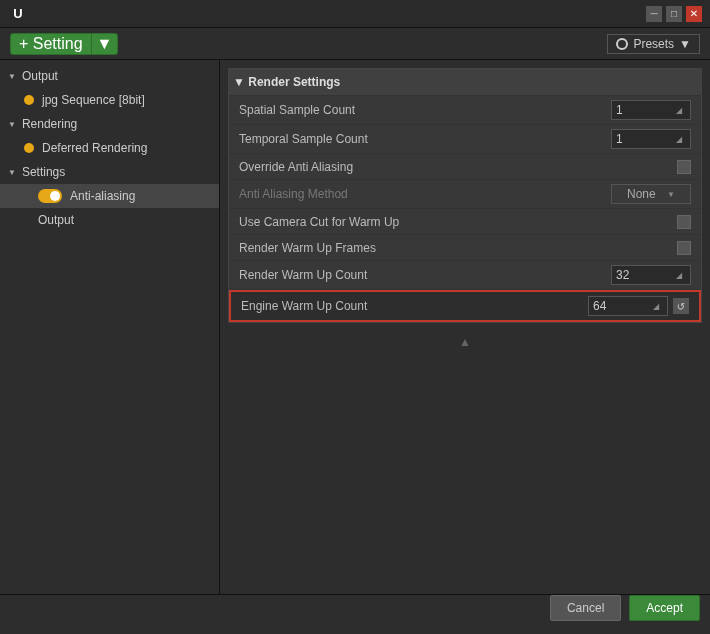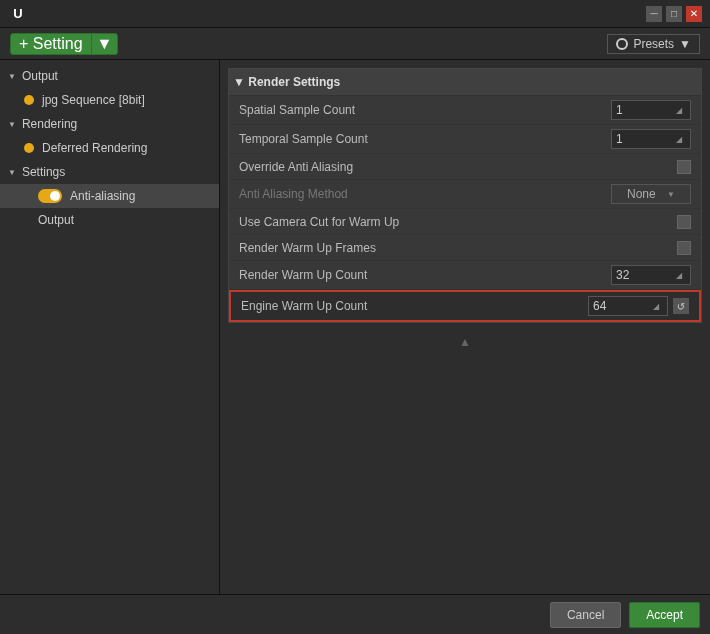--- a/index.html
+++ b/index.html
@@ -311,21 +311,21 @@
       padding: 4px;
       color: #666;
     }
 
     
     .bottom-bar {
       height: 40px;
       background: #2d2d2d;
       border-top: 1px solid #111;
       display: flex;
-      align-items: center;
+      align-items: flex-start;
       justify-content: flex-end;
       padding: 0 10px;
       gap: 8px;
     }
     .cancel-btn {
       padding: 5px 16px;
       background: #555;
       border: 1px solid #666;
       color: #ccc;
       font-size: 12px;

